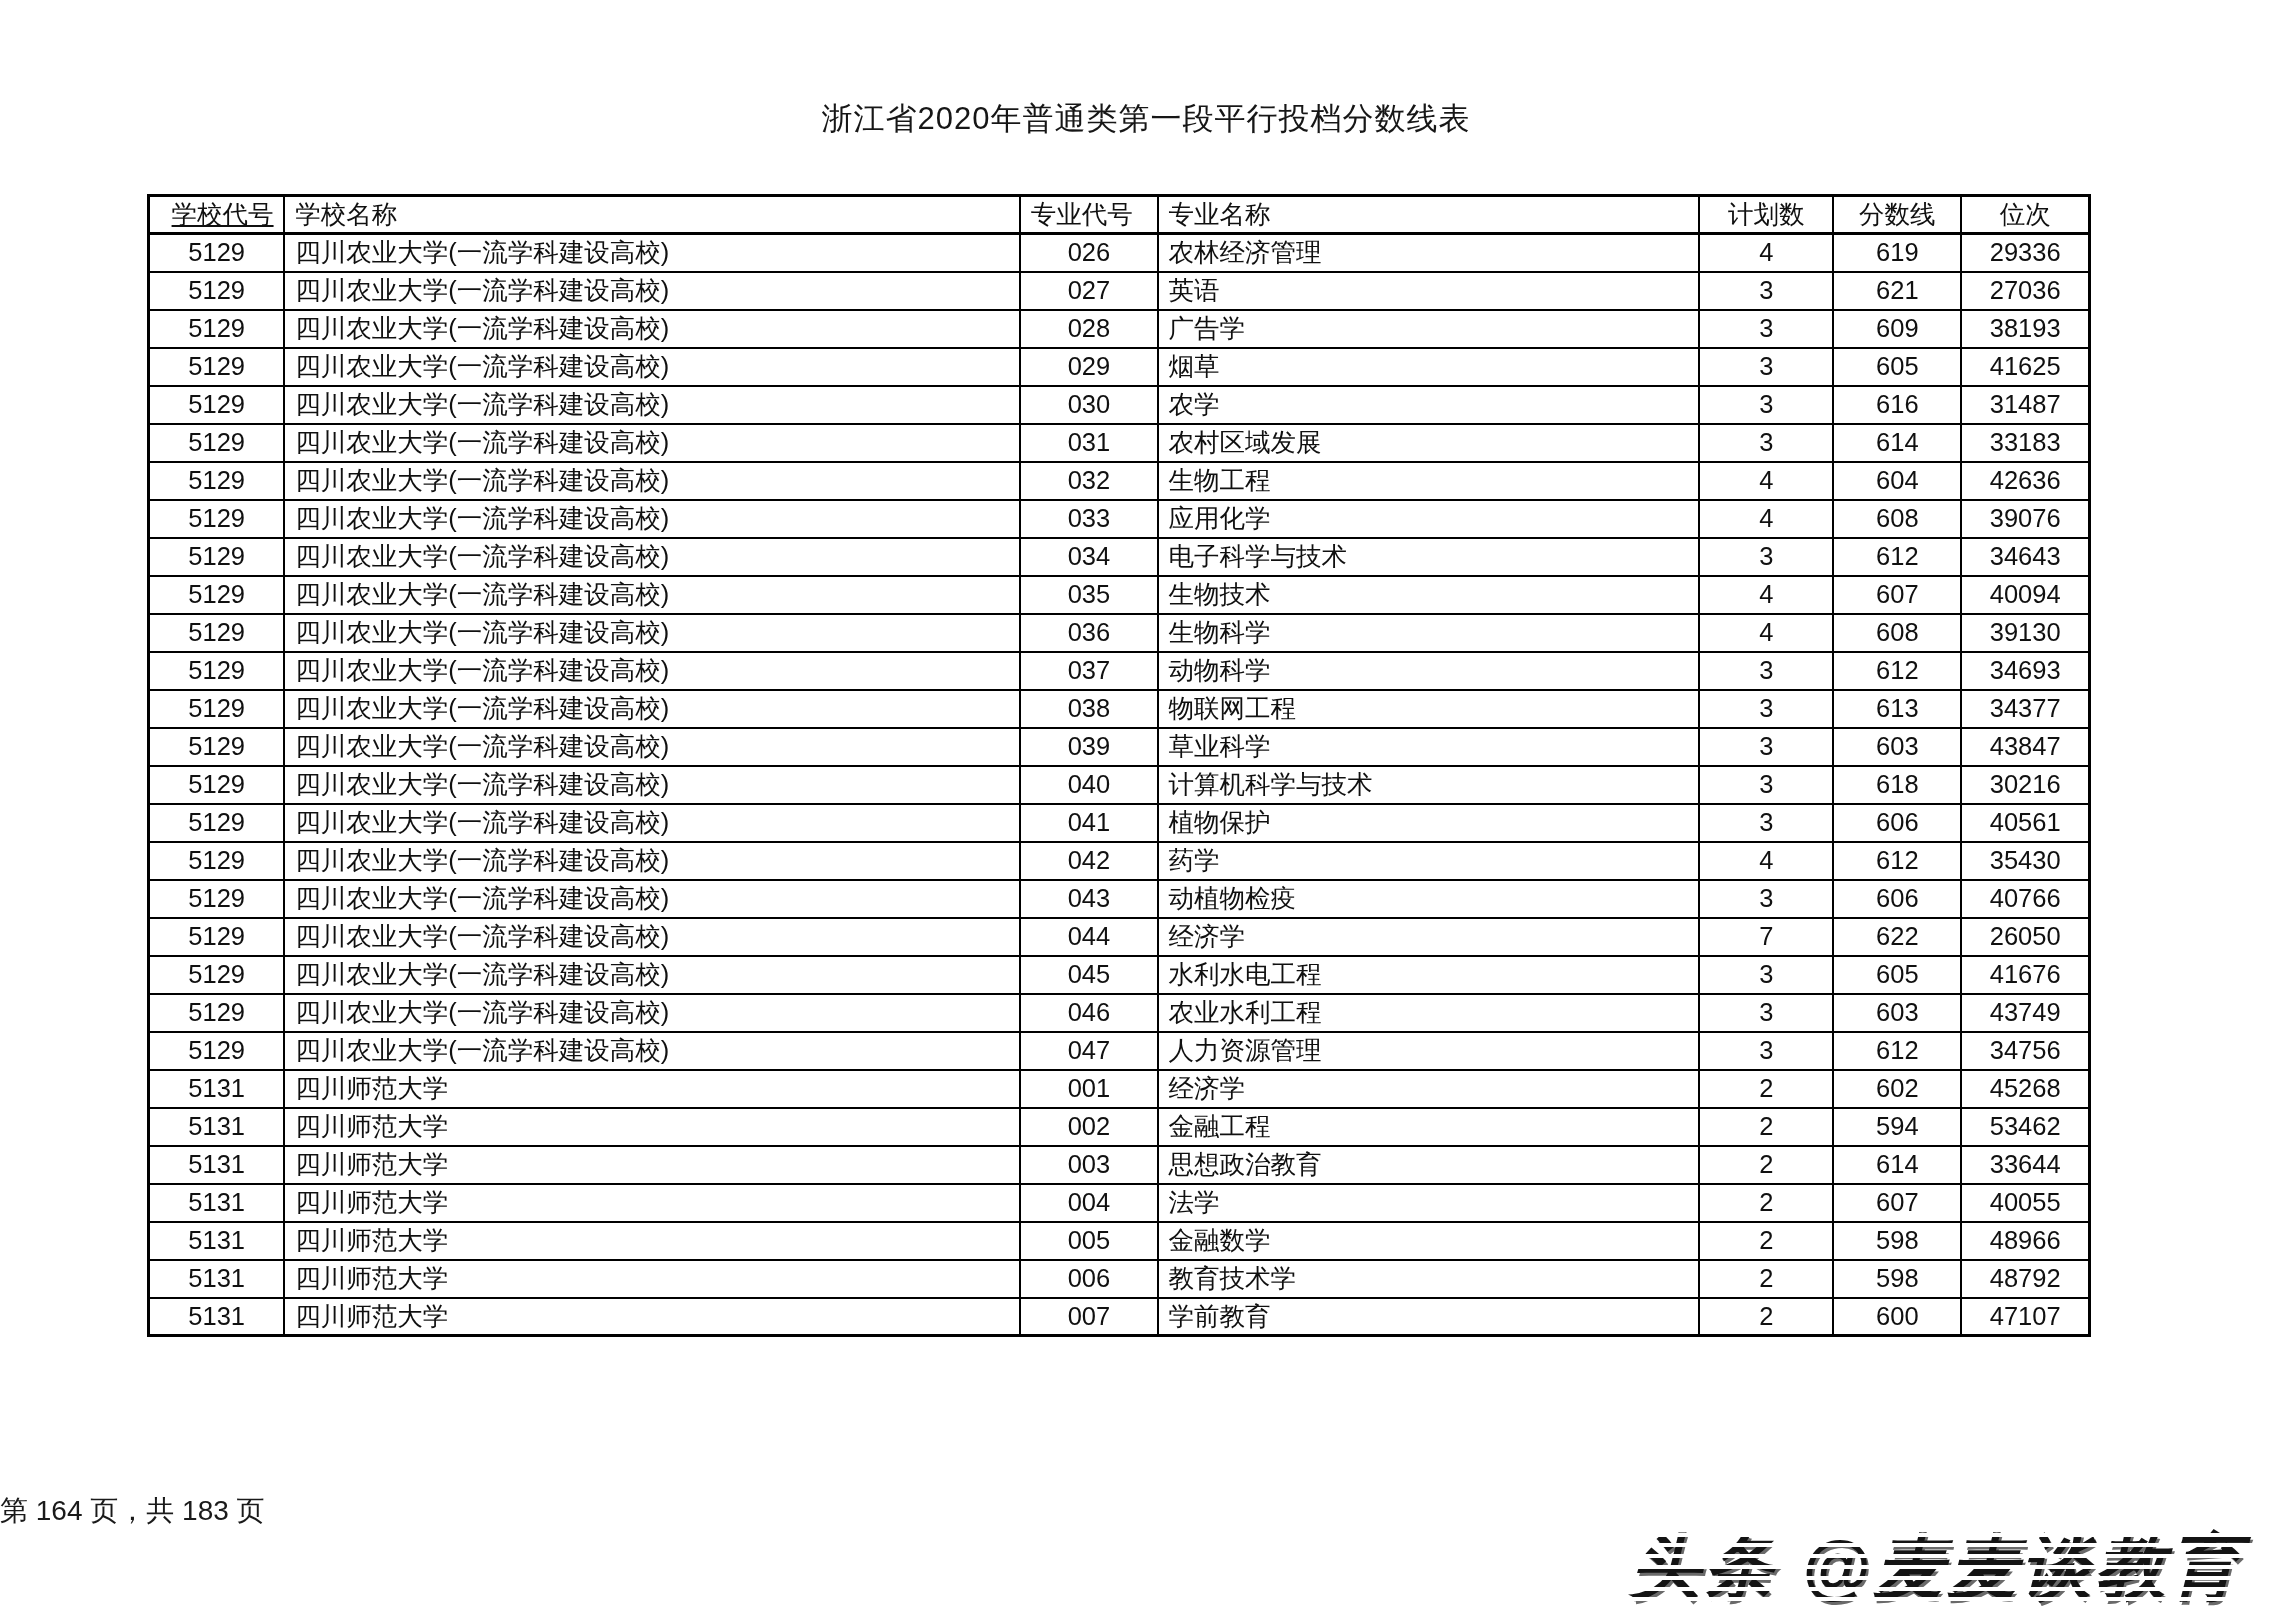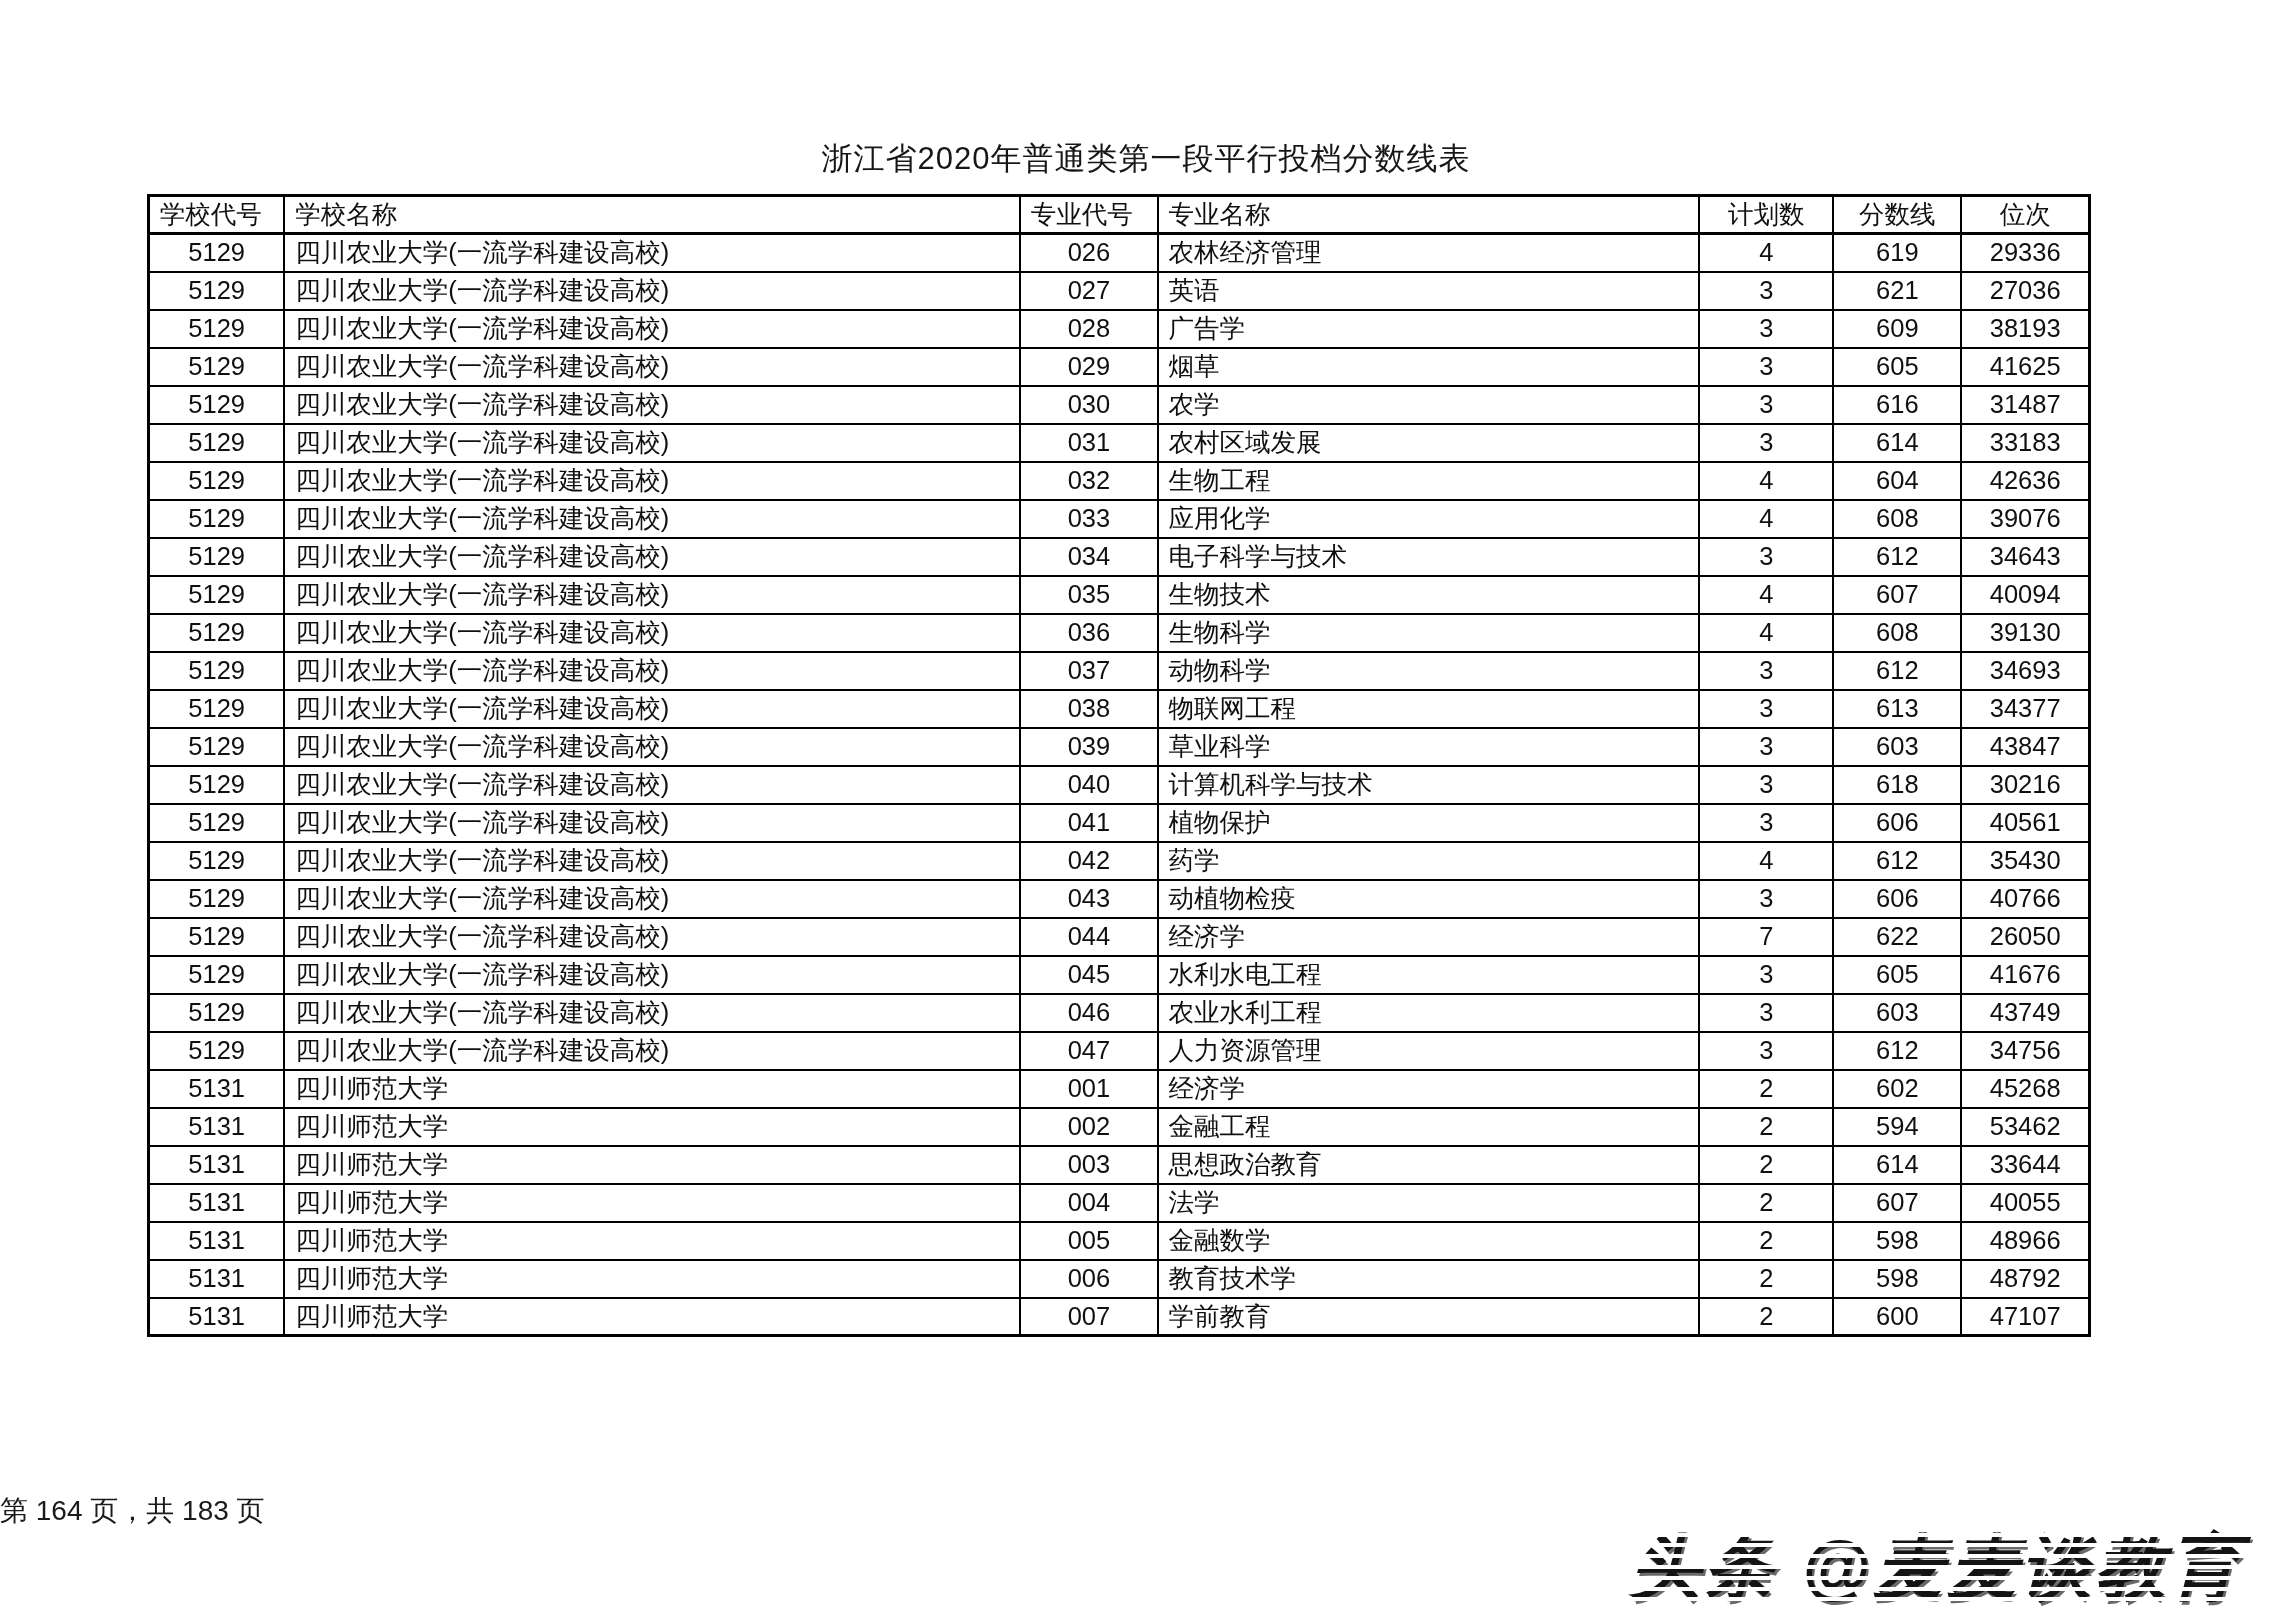--- a/index.html
+++ b/index.html
@@ -13,21 +13,20 @@
     position: relative;
   }
   .page-title {
     position: absolute;
     top: 98px; left: 0;
     width: 100%;
     text-align: center;
     font-size: 31px;
     letter-spacing: 1px;
     color: #161616;
-    margin-top: 40px;
   }
   .table-wrap {
     position: absolute;
     left: 147px; top: 194px;
     width: 1944px;
   }
   table.scores {
     width: 100%;
     border-collapse: collapse;
     table-layout: fixed;
@@ -43,21 +42,21 @@
     font-size: 25.5px;
     font-weight: 400;
     white-space: nowrap;
     overflow: hidden;
     color: #101010;
   }
   table.scores thead th { border-bottom-width: 3.9px; }
   .c0, .c2 { text-align: center; }
   .c1, .c3 { text-align: left; margin-left: 36px; }
   .c4, .c5, .c6 { text-align: center; }
-  th.c0 { text-align: left; }
+  th.c0 { text-align: right; text-decoration: underline; }
   th.c2 { text-align: left; }
   .page-footer {
     position: absolute;
     top: 1492px; left: 0;
     width: 100%;
     text-align: left;
     font-size: 28px;
     color: #1a1a1a;
   }
   .watermark {

